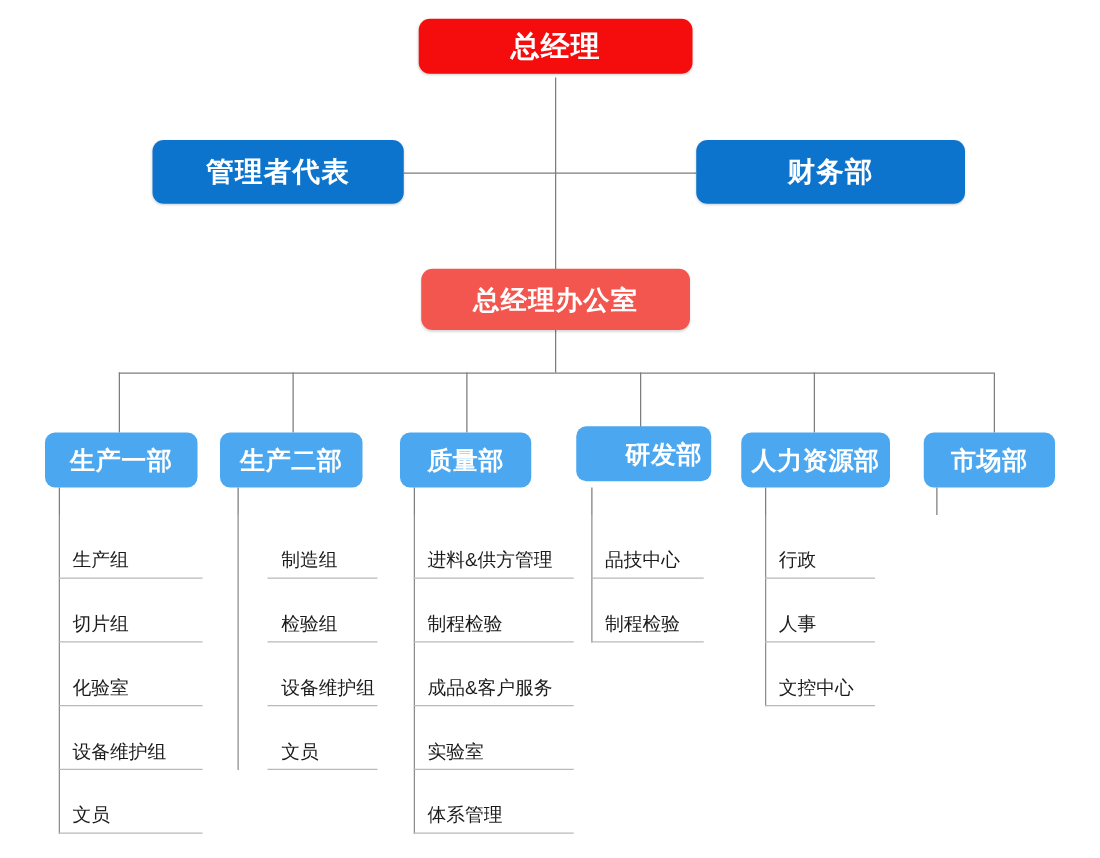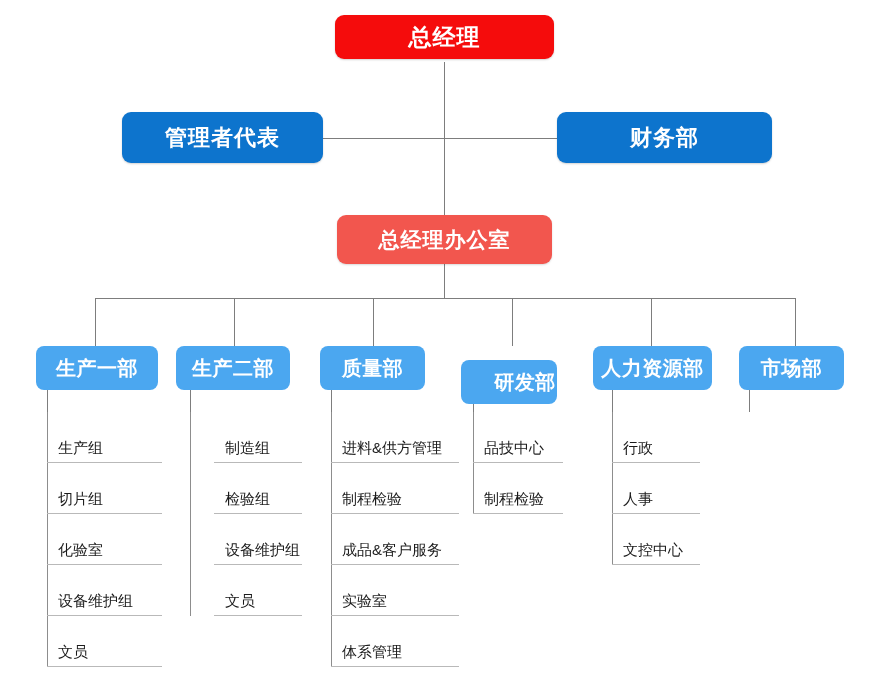--- a/index.html
+++ b/index.html
@@ -135,21 +135,21 @@
 
   <div class="node node-dept" style="left:36px; top:346px; width:122px; height:44px;">
     <span>生产一部</span>
   </div>
   <div class="node node-dept" style="left:176px; top:346px; width:114px; height:44px;">
     <span>生产二部</span>
   </div>
   <div class="node node-dept" style="left:320px; top:346px; width:105px; height:44px;">
     <span>质量部</span>
   </div>
-  <div class="node node-dept" style="left:461px; top:360px; width:96px; height:44px;padding-left:32px;">
+  <div class="node node-dept" style="left:461px; top:341px; width:108px; height:44px;padding-left:32px;">
     <span>研发部</span>
   </div>
   <div class="node node-dept" style="left:593px; top:346px; width:119px; height:44px;">
     <span>人力资源部</span>
   </div>
   <div class="node node-dept" style="left:739px; top:346px; width:105px; height:44px;">
     <span>市场部</span>
   </div>
 
   <div class="subcol" style="left:47px; top:412px; width:115px;">

